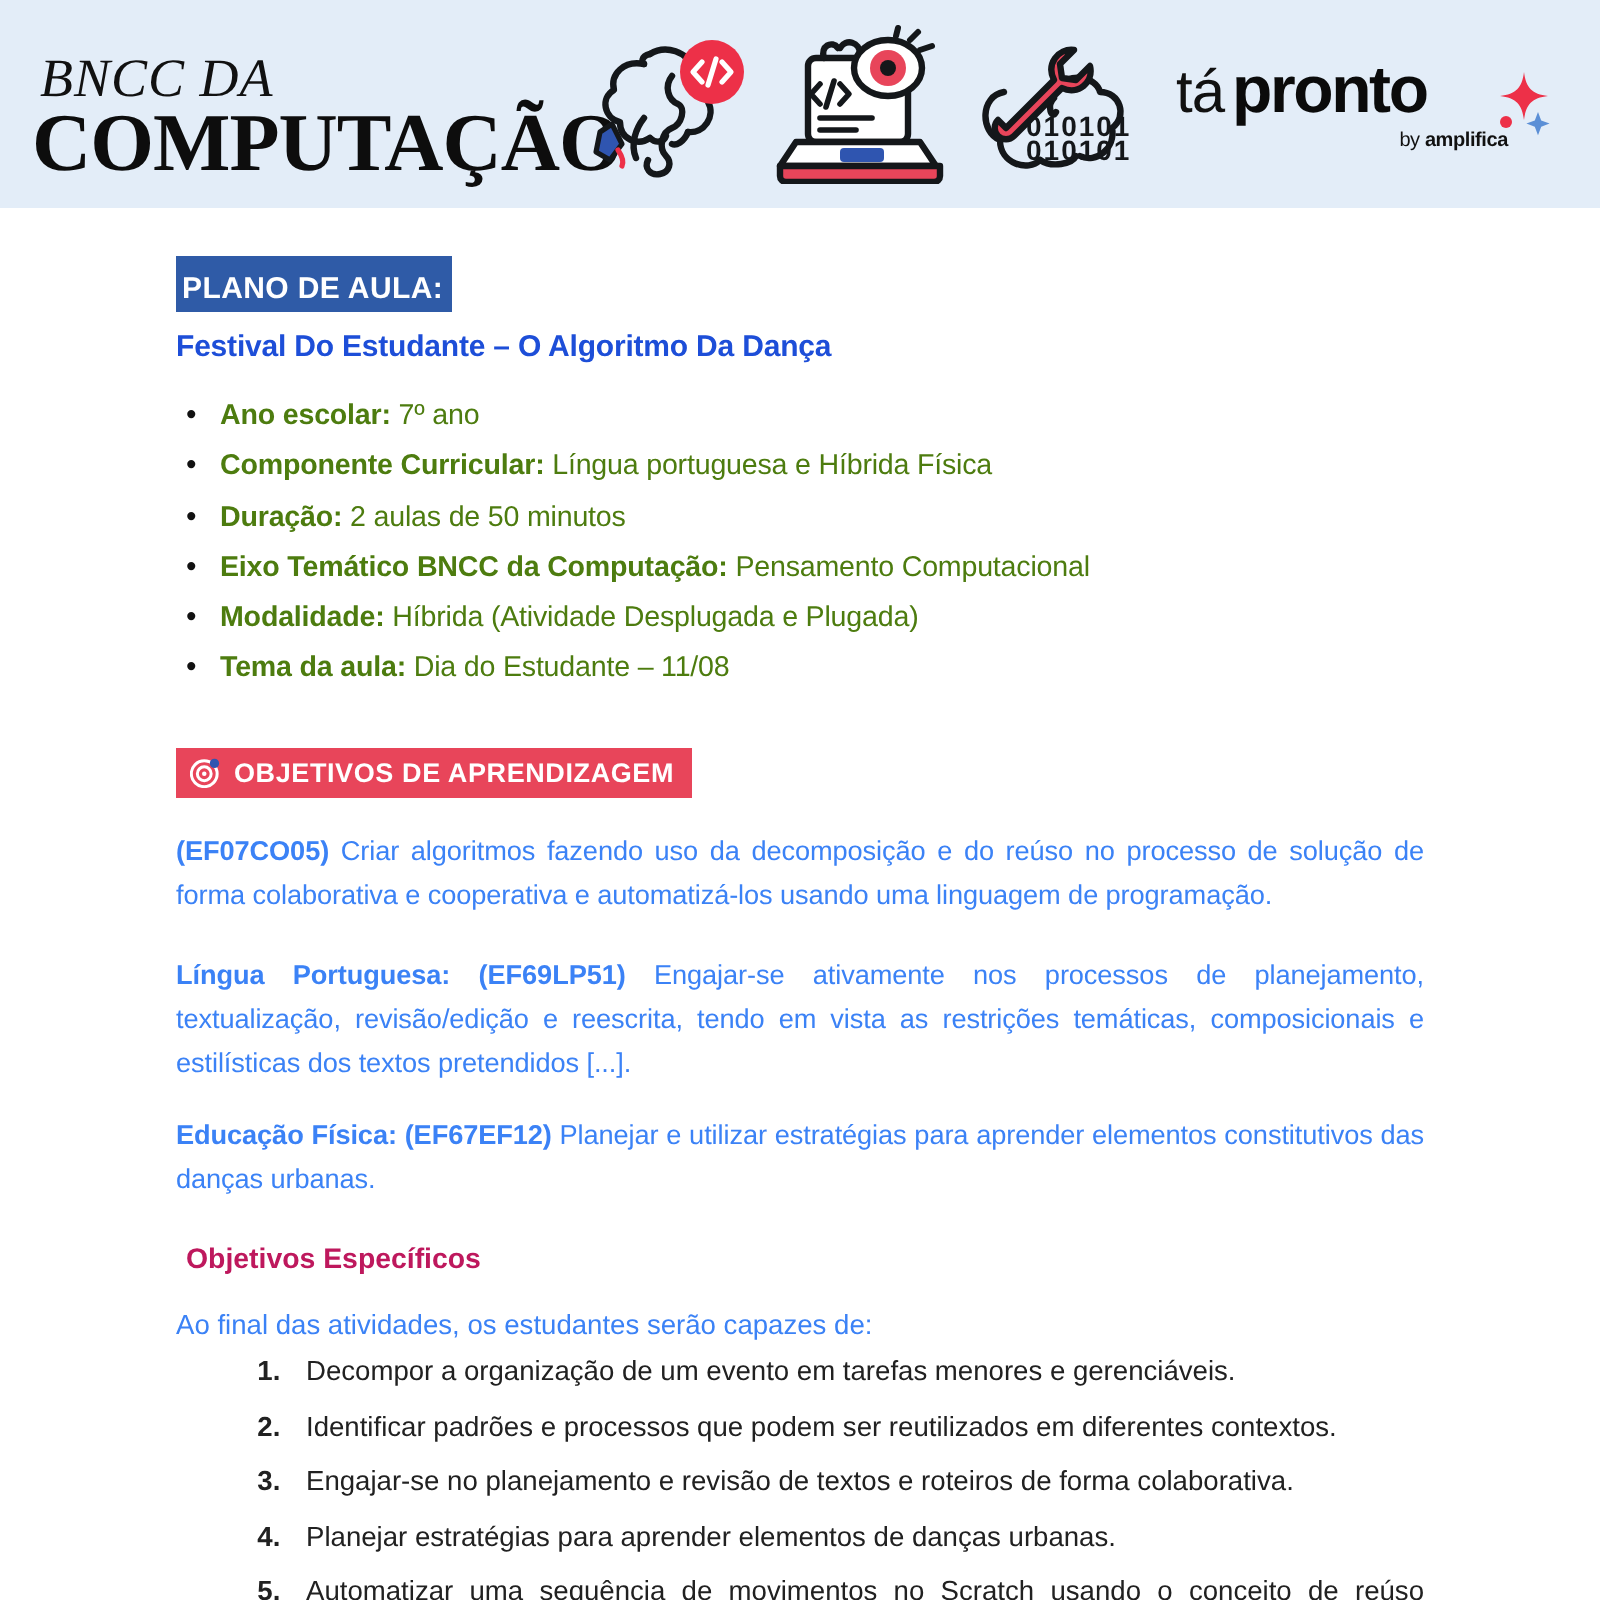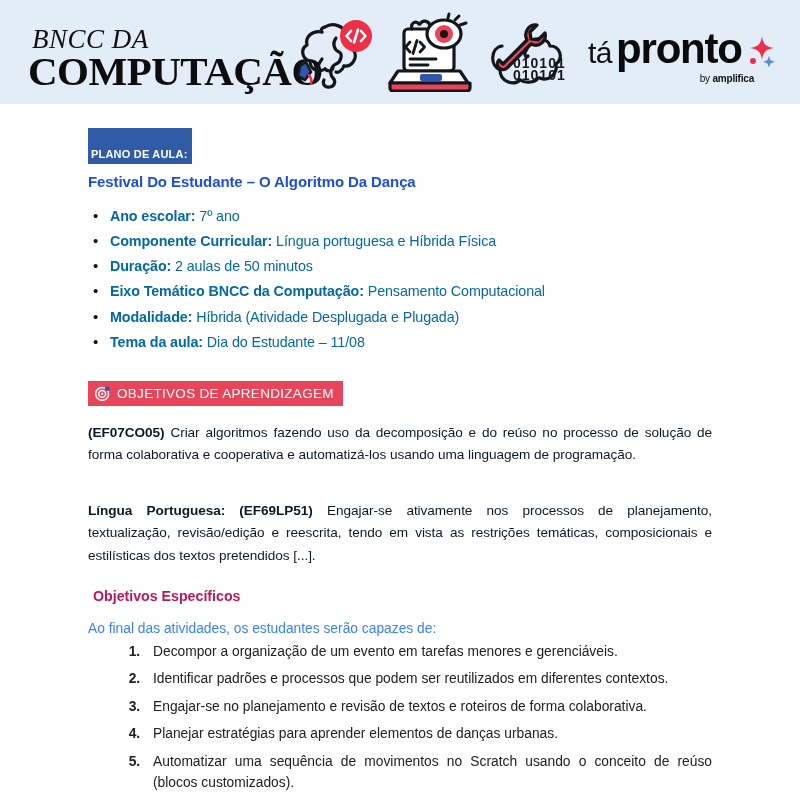--- a/index.html
+++ b/index.html
@@ -17,21 +17,21 @@
   .header-band {
     width: 800px;
     height: 104px;
     background: #e3edf8;
     display: flex;
     align-items: center;
     position: relative;
   }
   .bncc-logo {
     position: absolute;
-    left: 28px;
+    left: 16px;
     top: 26px;
     width: 235px;
     line-height: 1;
     user-select: none;
   }
   .bncc-line1 {
     font-family: "Liberation Serif", serif;
     font-style: italic;
     font-weight: 400;
     font-size: 27px;
@@ -76,21 +76,21 @@
   .tp-ta {
     font-family: "Liberation Sans", sans-serif;
     font-weight: 400;
     font-size: 30px;
     color: #111;
     letter-spacing: -0.5px;
   }
   .tp-pronto {
     font-family: "Liberation Sans", sans-serif;
     font-weight: 700;
-    font-size: 42px;
+    font-size: 33px;
     color: #0b0b0b;
     letter-spacing: -1.2px;
     margin-left: 4px;
   }
   .tp-sub {
     text-align: right;
     font-size: 10px;
     font-weight: 700;
     color: #111;
     letter-spacing: -0.2px;
@@ -104,80 +104,80 @@
   .content {
     padding: 0 88px;
     padding-top: 24px;
     width: 800px;
   }
   .plano-label {
     display: inline-block;
     background: #2f5ba7;
     color: #ffffff;
     font-weight: 700;
-    font-size: 11px;
+    font-size: 15px;
     letter-spacing: 0.2px;
-    padding: 20px 4px 3px 3px;
+    padding: 8px 4px 3px 3px;
     line-height: 1.15;
   }
   .plano-title {
     font-weight: 700;
     font-size: 15px;
     color: #1d4ed8;
     margin-top: 9px;
     letter-spacing: -0.1px;
   }
 
   ul.meta-list {
     margin: 19px 0 0 0;
     padding-left: 22px;
     list-style: none;
   }
   ul.meta-list li {
     position: relative;
     font-size: 14.3px;
-    color: #0369a1;
+    color: #4d7c0f;
     line-height: 1.1;
     margin-bottom: 9.5px;
     letter-spacing: -0.1px;
   }
   ul.meta-list li::before {
     content: "\2022";
     position: absolute;
     left: -17px;
     top: -1px;
     font-size: 15px;
     color: #111;
   }
   ul.meta-list li b { font-weight: 700; }
 
   .section-banner {
     display: inline-flex;
     align-items: center;
     gap: 7px;
     background: #e8455a;
     color: #ffffff;
-    font-weight: 400;
+    font-weight: 700;
     font-size: 13.5px;
     letter-spacing: 0.3px;
     padding: 5px 9px 5px 7px;
     margin-top: 21px;
   }
   .target-icon { display: block; flex: none; }
 
   .para {
     font-size: 13.6px;
     line-height: 1.63;
-    color: #0f172a;
+    color: #3b82f6;
     text-align: justify;
     margin-top: 16px;
     letter-spacing: -0.05px;
   }
   .para b { font-weight: 700; }
-  .para.tight { margin-top: 34px; }
+  .para.tight { margin-top: 18px; }
   .para.nogap { margin-top: 0px; }
 
   .sub-head {
     font-weight: 700;
     font-size: 14.2px;
     color: #be185d;
     margin-top: 21px;
     padding-left: 5px;
   }
 
@@ -308,20 +308,21 @@
       <circle cx="9.5" cy="10.5" r="1.5" fill="#ffffff"></circle>
       <circle cx="16.3" cy="3.6" r="3.1" fill="#2f55b0"></circle>
     </svg>
     <span>OBJETIVOS DE APRENDIZAGEM</span>
   </div>
 
   <p class="para"><b>(EF07CO05)</b><span> Criar algoritmos fazendo uso da decomposição e do reúso no processo de solução de forma colaborativa e cooperativa e automatizá-los usando uma linguagem de programação.</span></p>
 
   <p class="para tight"><b>Língua Portuguesa: (EF69LP51)</b><span> Engajar-se ativamente nos processos de planejamento, textualização, revisão/edição e reescrita, tendo em vista as restrições temáticas, composicionais e estilísticas dos textos pretendidos [...].</span></p>
 
+  <p class="para nogap"><b>Educação Física: (EF67EF12)</b><span> Planejar e utilizar estratégias para aprender elementos constitutivos das danças urbanas.</span></p>
 
   <div class="sub-head">Objetivos Específicos</div>
 
   <div class="intro-line">Ao final das atividades, os estudantes serão capazes de:</div>
 
   <ol class="obj-list">
     <li>Decompor a organização de um evento em tarefas menores e gerenciáveis.</li>
     <li>Identificar padrões e processos que podem ser reutilizados em diferentes contextos.</li>
     <li>Engajar-se no planejamento e revisão de textos e roteiros de forma colaborativa.</li>
     <li>Planejar estratégias para aprender elementos de danças urbanas.</li>

